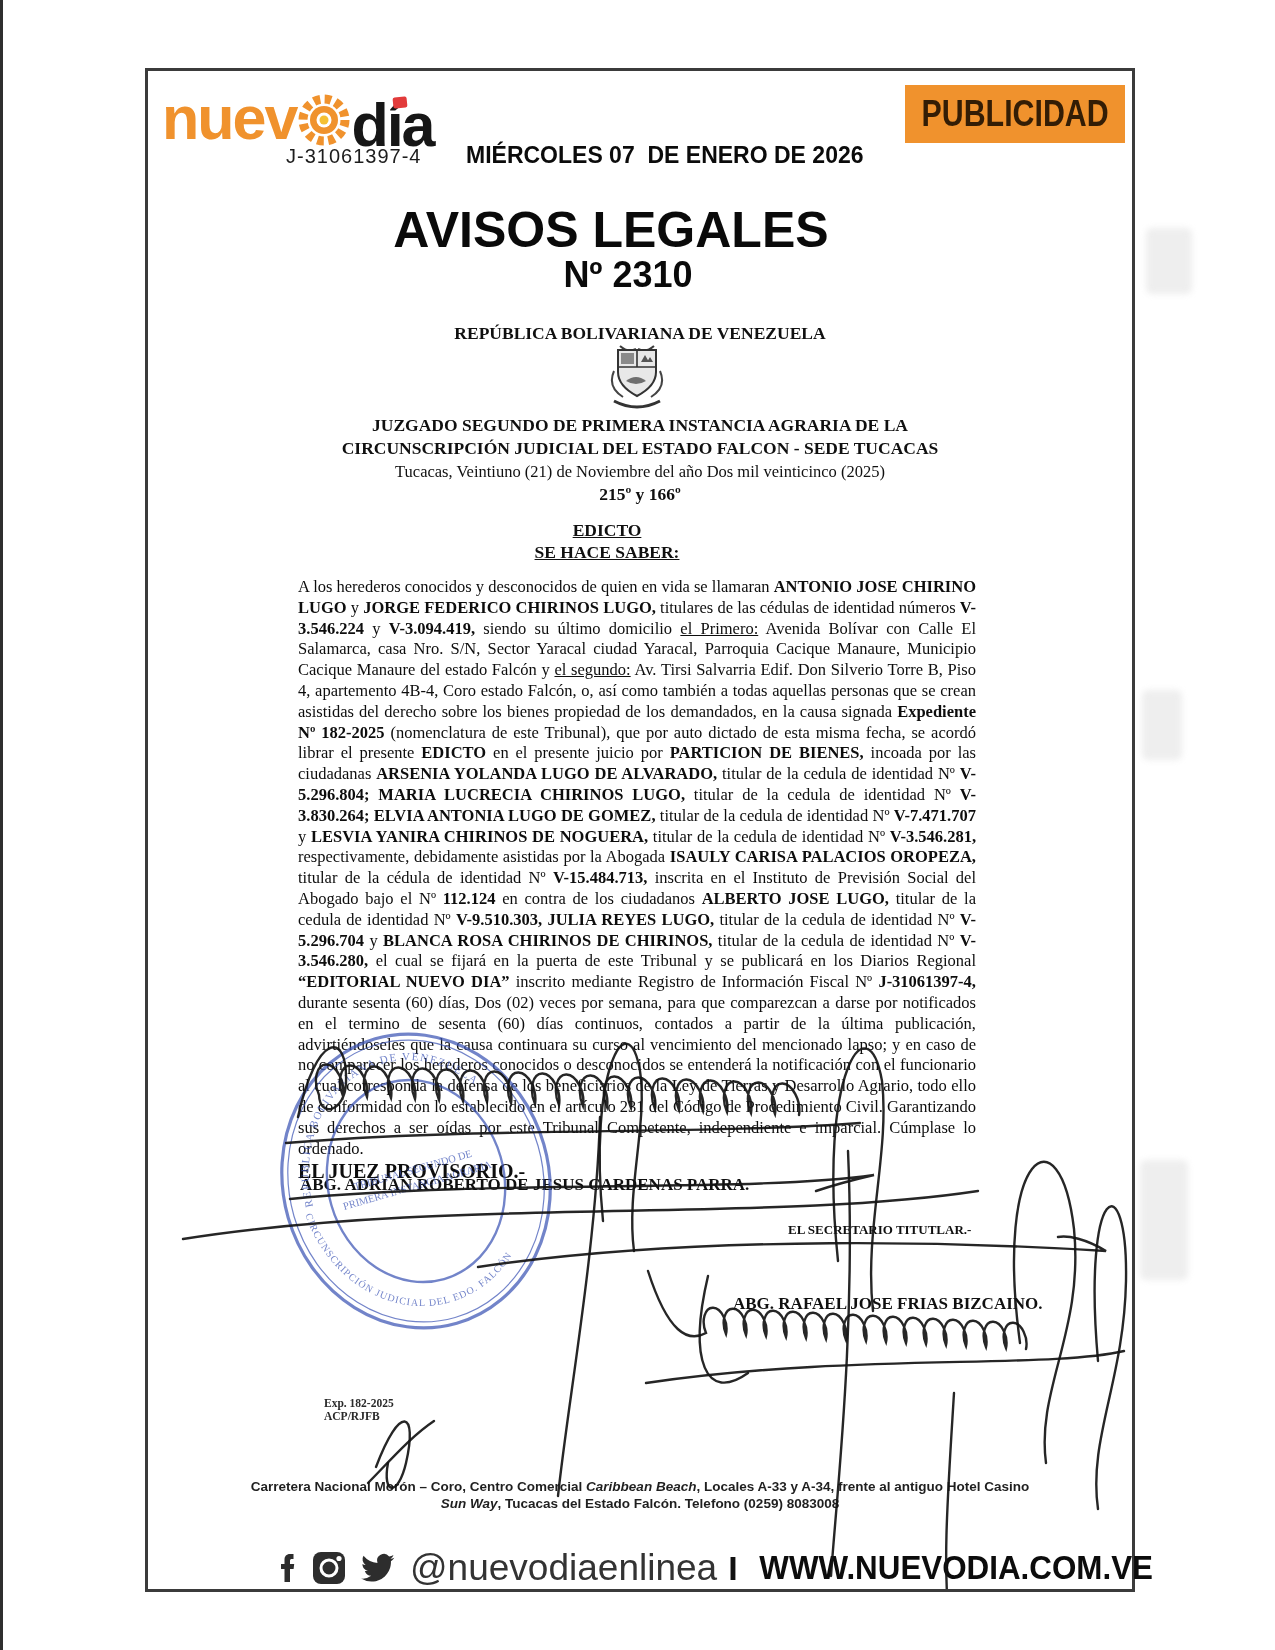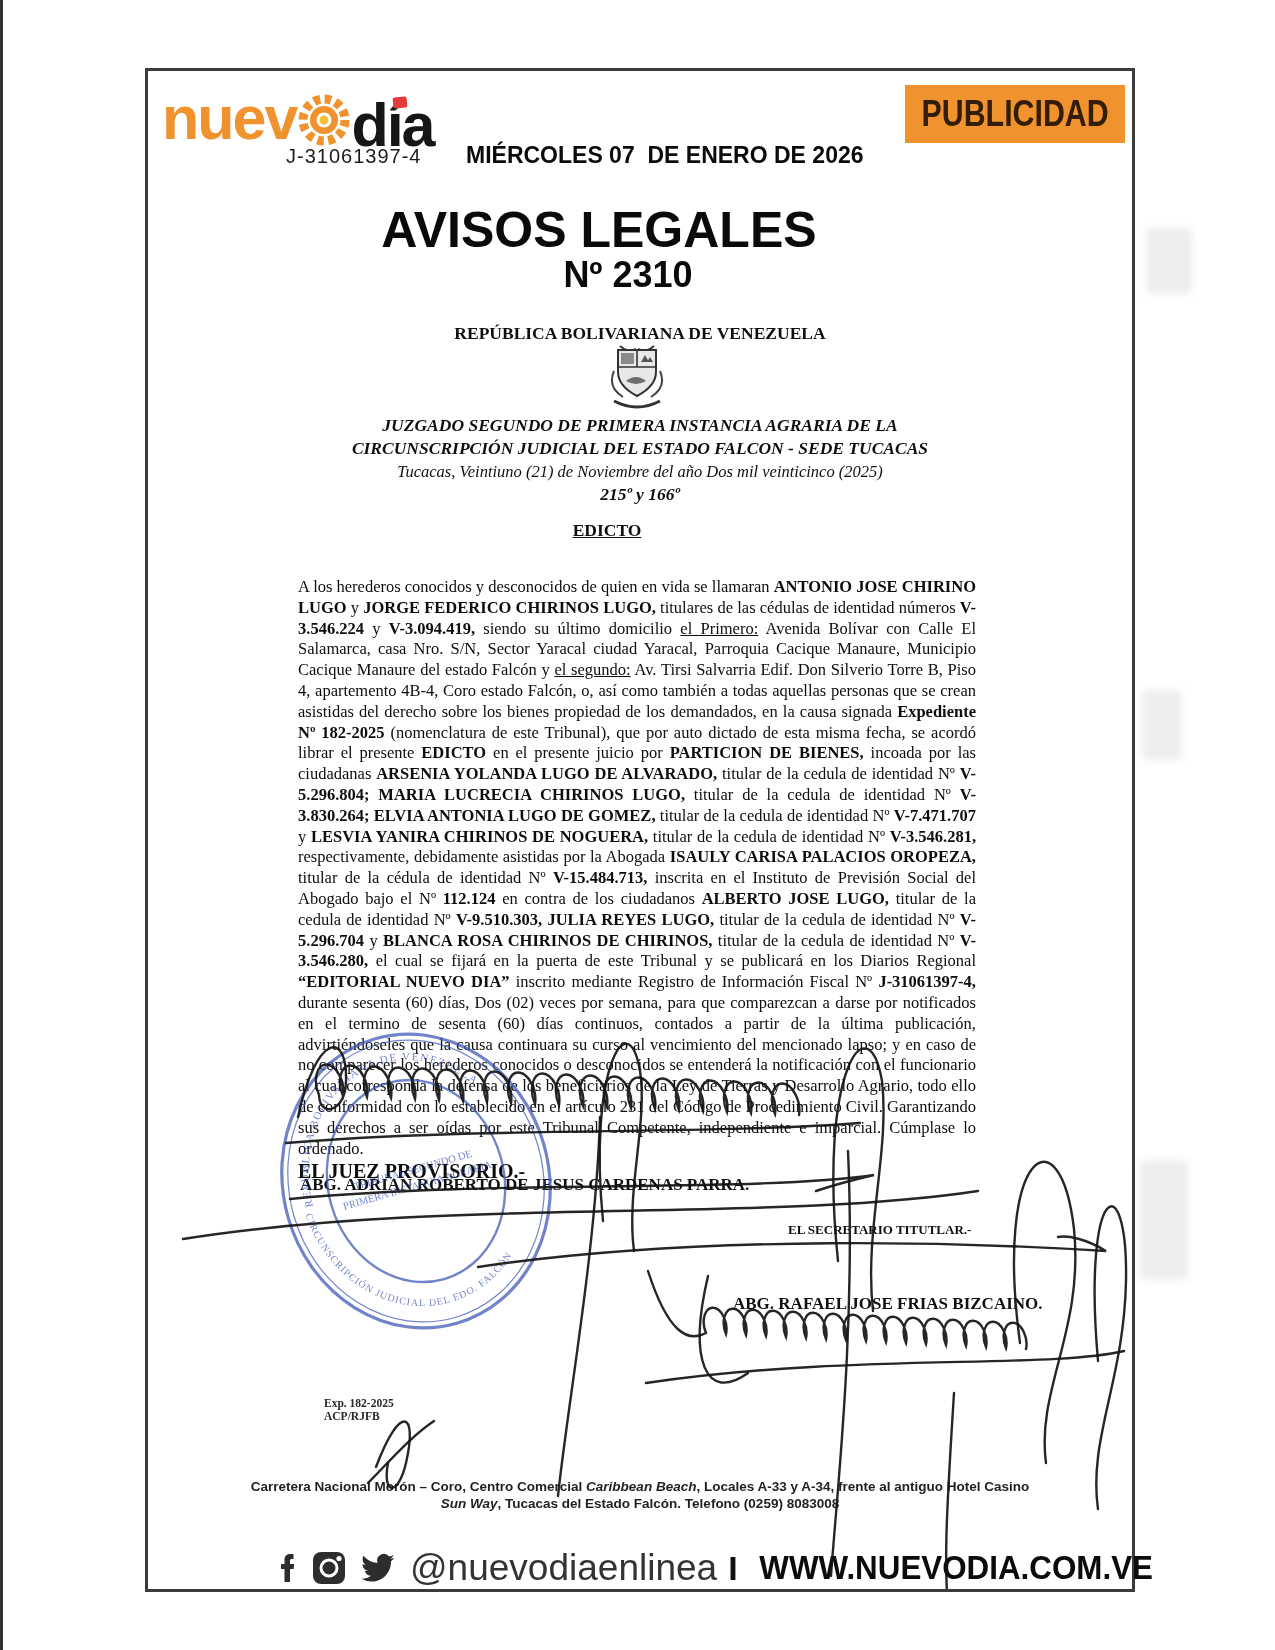--- a/index.html
+++ b/index.html
@@ -41,30 +41,30 @@
     position:absolute;left:138px;top:74px;font-family:"Liberation Sans",sans-serif;
     font-size:20px;letter-spacing:1px;color:#1d1d1d;
   }
   .dateline{
     position:absolute;left:318px;top:71px;font-family:"Liberation Sans",sans-serif;
     font-weight:700;font-size:23px;color:#0b0b0b;white-space:pre;
   }
 
   
   .title{
-    position:absolute;top:130px;left:0;width:902px;text-align:center;
+    position:absolute;top:130px;left:12px;width:902px;text-align:center;
     font-family:"Liberation Sans",sans-serif;font-weight:900;font-size:50px;color:#0a0a0a;
   }
   .notice-no{
     position:absolute;top:183px;left:0;width:960px;text-align:center;
     font-family:"Liberation Sans",sans-serif;font-weight:900;font-size:36px;color:#0a0a0a;
   }
   .republica{position:absolute;top:252px;left:0;width:984px;text-align:center;font-weight:700;font-size:17.5px;}
   .emblem{position:absolute;top:272px;left:460px;width:58px;height:68px;}
-  .court{position:absolute;top:343px;left:0;width:984px;text-align:center;line-height:23px;font-size:17.5px;font-style:italic;}
+  .court{position:absolute;top:343px;left:0;width:984px;text-align:center;line-height:23px;font-size:17.5px;}
   .court .b-line{font-weight:700;}
   .court .n-line{font-size:16.5px;}
   .edicto-block{position:absolute;top:448px;left:0;width:918px;text-align:center;font-weight:700;font-size:17.5px;line-height:22px;}
   .edicto-block span{text-decoration:underline;display:block;}
 
   
   .body-par{
     position:absolute;top:506px;left:150px;width:678px;
     text-align:justify;font-size:16.5px;line-height:20.8px;color:#0d0d0d;
   }
@@ -152,20 +152,21 @@
 
   <div class="court">
     <div class="b-line">JUZGADO SEGUNDO DE PRIMERA INSTANCIA AGRARIA DE LA</div>
     <div class="b-line">CIRCUNSCRIPCIÓN JUDICIAL DEL ESTADO FALCON - SEDE TUCACAS</div>
     <div class="n-line">Tucacas, Veintiuno (21) de Noviembre del año Dos mil veinticinco (2025)</div>
     <div class="b-line">215º y 166º</div>
   </div>
 
   <div class="edicto-block">
     <span>EDICTO</span>
+    <span>SE HACE SABER:</span>
   </div>
 
   <div class="body-par">
     <span><span>A los herederos conocidos y desconocidos de quien en vida se llamaran </span><span class="b">ANTONIO JOSE CHIRINO LUGO</span><span> y </span><span class="b">JORGE FEDERICO CHIRINOS LUGO,</span><span> titulares de las cédulas de identidad números </span><span class="b">V-3.546.224</span><span> y </span><span class="b">V-3.094.419,</span><span> siendo su último domicilio </span><span class="u">el Primero:</span><span> Avenida Bolívar con Calle El Salamarca, casa Nro. S/N, Sector Yaracal ciudad Yaracal, Parroquia Cacique Manaure, Municipio Cacique Manaure del estado Falcón y </span><span class="u">el segundo:</span><span> Av. Tirsi Salvarria Edif. Don Silverio Torre B, Piso 4, apartemento 4B-4, Coro estado Falcón, o, así como también a todas aquellas personas que se crean asistidas del derecho sobre los bienes propiedad de los demandados, en la causa signada </span><span class="b">Expediente Nº 182-2025</span><span> (nomenclatura de este Tribunal), que por auto dictado de esta misma fecha, se acordó librar el presente </span><span class="b">EDICTO</span><span> en el presente juicio por </span><span class="b">PARTICION DE BIENES,</span><span> incoada por las ciudadanas </span><span class="b">ARSENIA YOLANDA LUGO DE ALVARADO,</span><span> titular de la cedula de identidad Nº </span><span class="b">V-5.296.804;</span><span> </span><span class="b">MARIA LUCRECIA CHIRINOS LUGO,</span><span> titular de la cedula de identidad Nº </span><span class="b">V-3.830.264;</span><span> </span><span class="b">ELVIA ANTONIA LUGO DE GOMEZ,</span><span> titular de la cedula de identidad Nº </span><span class="b">V-7.471.707</span><span> y </span><span class="b">LESVIA YANIRA CHIRINOS DE NOGUERA,</span><span> titular de la cedula de identidad Nº </span><span class="b">V-3.546.281,</span><span> respectivamente, debidamente asistidas por la Abogada </span><span class="b">ISAULY CARISA PALACIOS OROPEZA,</span><span> titular de la cédula de identidad Nº </span><span class="b">V-15.484.713,</span><span> inscrita en el Instituto de Previsión Social del Abogado bajo el Nº </span><span class="b">112.124</span><span> en contra de los ciudadanos </span><span class="b">ALBERTO JOSE LUGO,</span><span> titular de la cedula de identidad Nº </span><span class="b">V-9.510.303,</span><span> </span><span class="b">JULIA REYES LUGO,</span><span> titular de la cedula de identidad Nº </span><span class="b">V-5.296.704</span><span> y </span><span class="b">BLANCA ROSA CHIRINOS DE CHIRINOS,</span><span> titular de la cedula de identidad Nº </span><span class="b">V-3.546.280,</span><span> el cual se fijará en la puerta de este Tribunal y se publicará en los Diarios Regional </span><span class="b">“EDITORIAL NUEVO DIA”</span><span> inscrito mediante Registro de Información Fiscal Nº </span><span class="b">J-31061397-4,</span><span> durante sesenta (60) días, Dos (02) veces por semana, para que comparezcan a darse por notificados en el termino de sesenta (60) días continuos, contados a partir de la última publicación, advirtiéndoseles que la causa continuara su curso al vencimiento del mencionado lapso; y en caso de no comparecer los herederos conocidos o desconocidos se entenderá la notificación con el funcionario al cual corresponda la defensa de los beneficiarios de la Ley de Tierras y Desarrollo Agrario, todo ello de conformidad con lo establecido en el artículo 231 del Código de Procedimiento Civil. Garantizando sus derechos a ser oídas por este Tribunal Competente, independiente e imparcial. Cúmplase lo ordenado.</span></span>
     <div class="juez-line">EL JUEZ PROVISORIO.-</div>
   </div>
 
   <div class="judge-name">ABG. ADRIAN ROBERTO DE JESUS CARDENAS PARRA.</div>
   <div class="sec-title">EL SECRETARIO TITUTLAR.-</div>
   <div class="sec-name">ABG. RAFAEL JOSE FRIAS BIZCAINO.</div>

